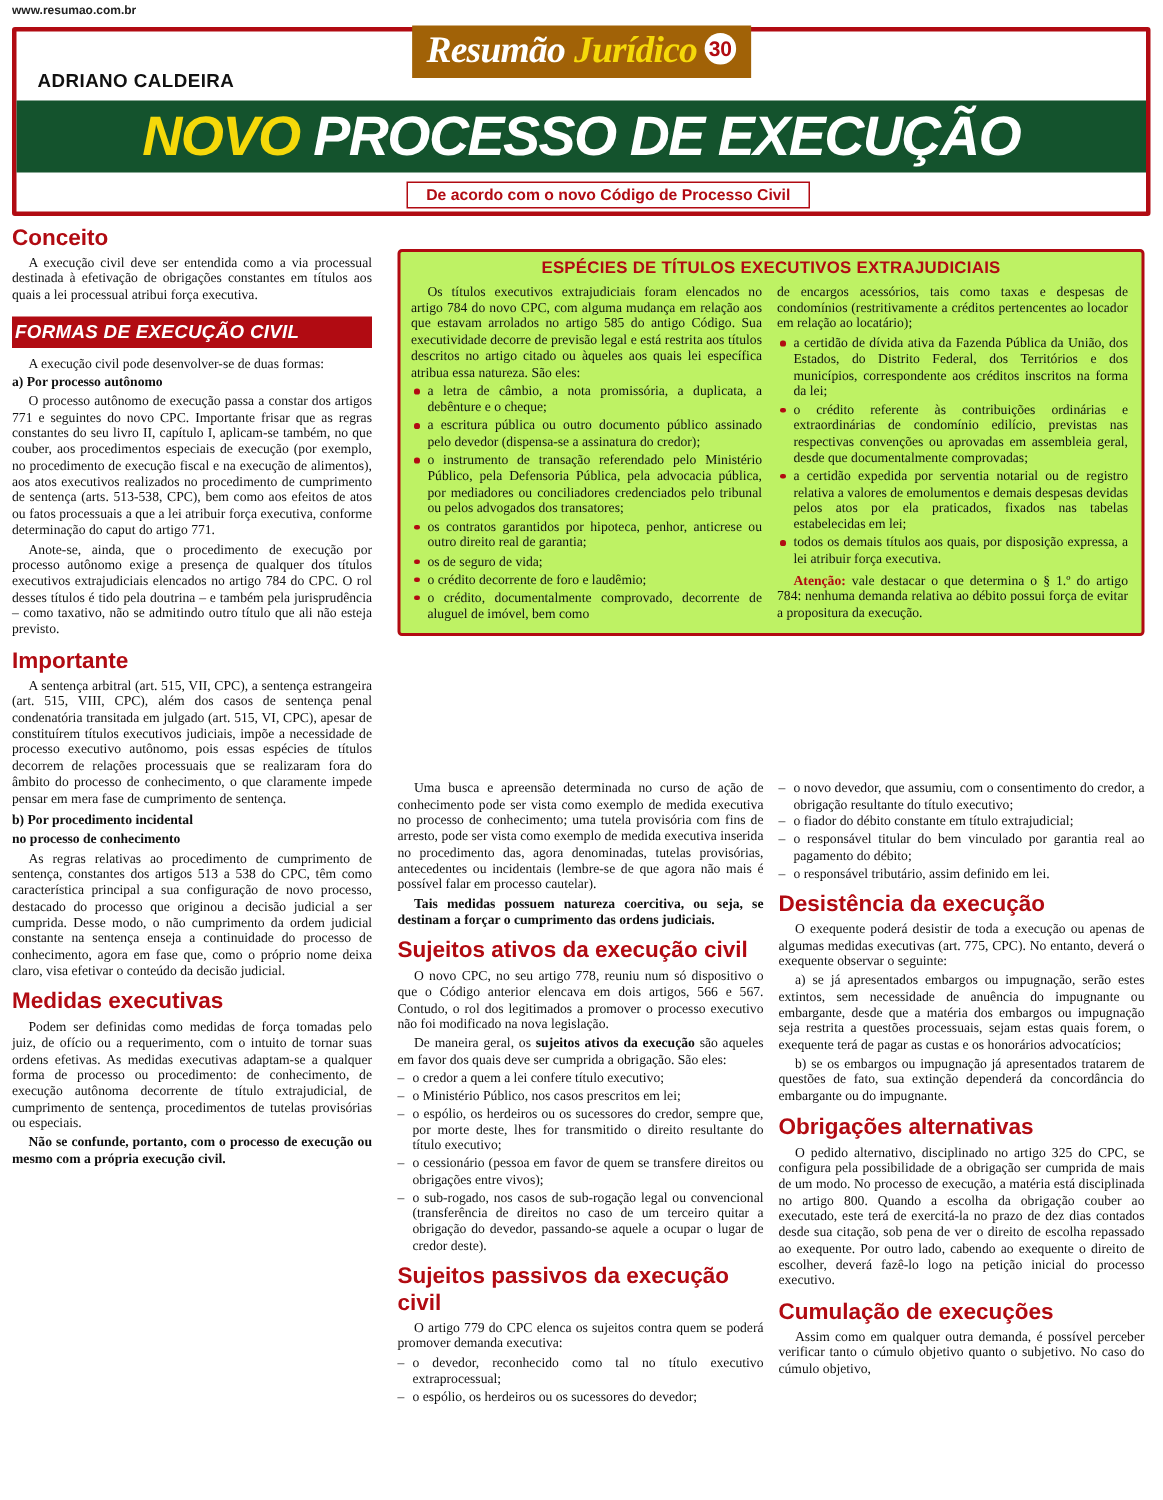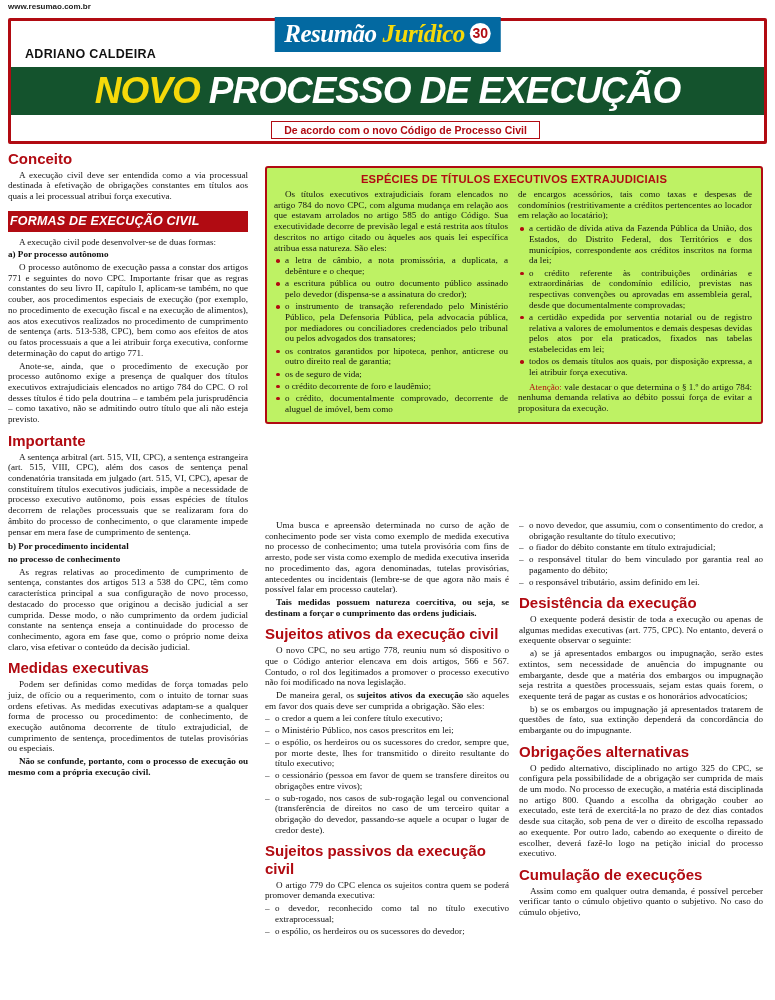--- a/index.html
+++ b/index.html
@@ -2,21 +2,21 @@
 <html><head>
 <meta charset="utf-8">
 <style>
   html,body{margin:0;padding:0;background:#ffffff;}
   body{width:775px;height:1000px;font-family:"Liberation Serif",serif;color:#111;}
   .page{position:relative;width:775px;height:948px;box-sizing:border-box;background:#fff;overflow:hidden;}
 
   
   .topbar{height:16px;padding:2px 0 0 8px;font-family:"Liberation Sans",sans-serif;font-size:8px;color:#222;font-weight:bold;}
   .masthead{position:relative;margin:0 8px;border:3px solid #b10b12;border-radius:2px;height:120px;background:#fff;}
-  .brandbox{position:absolute;left:50%;transform:translateX(-50%);top:-4px;background:#0369a1;padding:3px 10px 4px 10px;white-space:nowrap;}
+  .brandbox{position:absolute;left:50%;transform:translateX(-50%);top:-4px;background:#a16207;padding:3px 10px 4px 10px;white-space:nowrap;}
   .brandbox .b1{font-family:"Liberation Serif",serif;font-style:italic;font-weight:bold;font-size:25px;color:#fff;letter-spacing:-.5px;}
   .brandbox .b2{font-family:"Liberation Serif",serif;font-style:italic;font-weight:bold;font-size:25px;color:#f5d90a;letter-spacing:-.5px;margin-left:6px;}
   .brandnum{display:inline-block;width:21px;height:21px;border-radius:50%;background:#fff;color:#b10b12;font-family:"Liberation Sans",sans-serif;font-weight:bold;font-size:14px;text-align:center;line-height:21px;vertical-align:4px;margin-left:5px;}
   .author{position:absolute;left:14px;top:26px;font-family:"Liberation Sans",sans-serif;font-weight:bold;font-size:12.5px;color:#111;letter-spacing:.3px;}
   .titlebar{position:absolute;left:0;right:0;top:46px;height:48px;background:#14532d;display:flex;align-items:center;justify-content:center;}
   .titlebar .t1{font-family:"Liberation Sans",sans-serif;font-weight:bold;font-style:italic;font-size:37px;color:#f5d90a;letter-spacing:-1px;}
   .titlebar .t2{font-family:"Liberation Sans",sans-serif;font-weight:bold;font-style:italic;font-size:37px;color:#ffffff;letter-spacing:-1px;margin-left:9px;}
   .subtitlewrap{position:absolute;left:0;right:0;top:100px;display:flex;justify-content:center;margin-left:36px;}
   .subtitle{border:1.5px solid #b10b12;padding:2px 12px;font-family:"Liberation Sans",sans-serif;font-weight:bold;font-size:10.5px;color:#b10b12;}
 
@@ -38,21 +38,21 @@
   ul.dash li:before{content:"–";position:absolute;left:0;}
   ul.bull{margin:0;padding:0;list-style:none;}
   ul.bull li{position:relative;padding-left:11px;margin-bottom:1.5px;text-align:justify;}
   ul.bull li:before{content:"";position:absolute;left:2px;top:4px;width:3.5px;height:3.5px;border-radius:50%;background:#b10b12;}
 
   
   .boxwrap{position:absolute;top:166px;left:265px;width:498px;border:2px solid #b10b12;border-radius:3px;background:#bef264;box-sizing:border-box;padding:5px 7px 6px 7px;}
   .boxtitle{text-align:center;font-family:"Liberation Sans",sans-serif;font-weight:bold;font-size:11.2px;color:#b10b12;letter-spacing:.2px;margin-bottom:4px;}
   .boxcols{display:flex;gap:10px;}
   .boxcol{width:234px;font-size:9.1px;line-height:1.18;text-align:justify;}
-  .attn{color:#b10b12;font-weight:normal;}
+  .attn{color:#b10b12;font-weight:bold;}
 
   .below{position:absolute;top:520px;left:265px;width:498px;display:flex;gap:10px;}
   .bcol{width:244px;font-size:9.1px;line-height:1.18;text-align:justify;}
 </style>
 </head>
 <body>
 
 <div class="page">
 
   <div class="topbar">www.resumao.com.br</div>

